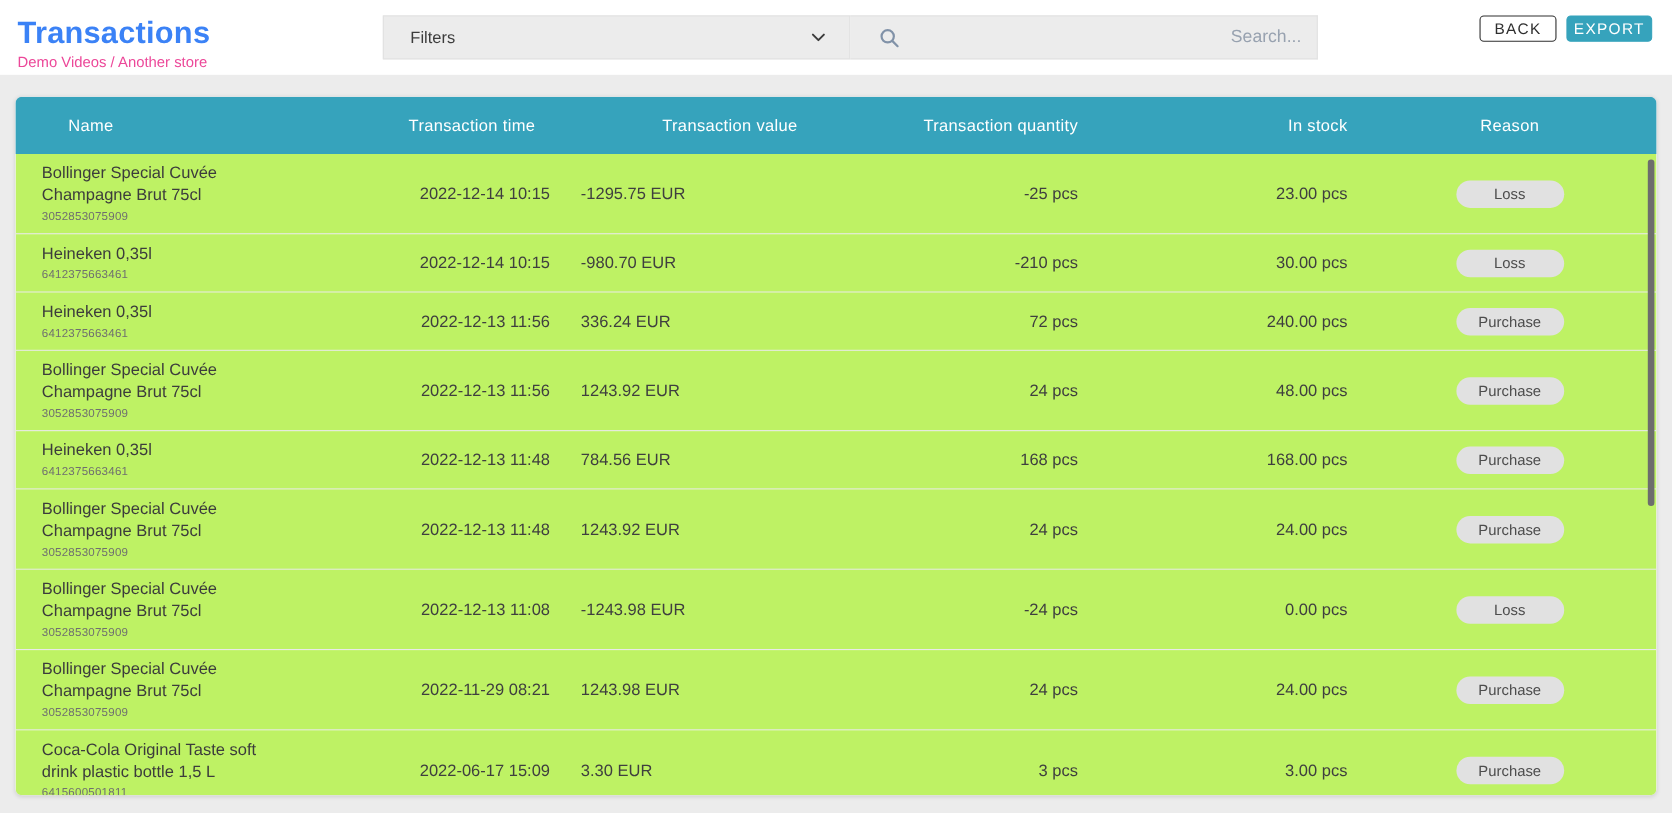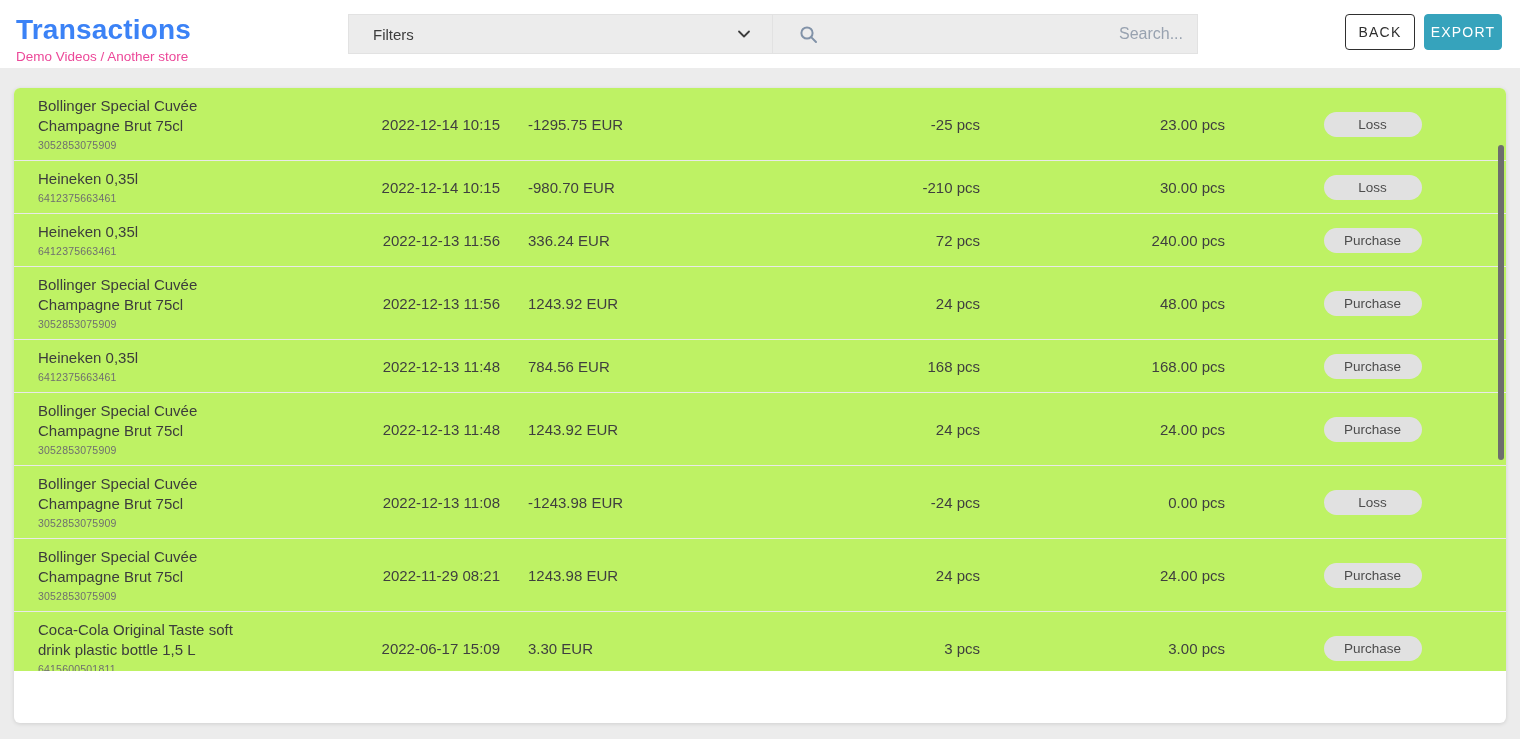--- a/index.html
+++ b/index.html
@@ -54,21 +54,21 @@
   .search-icon { width: 19px; height: 19px; margin-right: 12px; flex: 0 0 auto; }
   .search-input {
     border: none; outline: none; background: transparent;
     font-family: "Liberation Sans", sans-serif;
     font-size: 16px; color: #3c3c3c; width: 100%; text-align: right;
   }
   .search-input::placeholder { color: #98a2b0; }
 
   .actions { margin-left: auto; padding-top: 14px; display: flex; gap: 9px; }
   .btn {
-    height: 36px;
+    height: 24px;
     border-radius: 4px;
     font-family: "Liberation Sans", sans-serif;
     font-size: 14px;
     letter-spacing: 1.2px;
     cursor: pointer;
   }
   .btn-back {
     width: 70px;
     background: #ffffff;
     border: 1px solid #2f2f2f;
@@ -186,20 +186,28 @@
   </div>
 
   <div class="actions">
     <button class="btn btn-back">BACK</button>
     <button class="btn btn-export">EXPORT</button>
   </div>
 </header>
 
 <main>
   <div class="table-wrap">
+    <div class="thead">
+      <div class="th c-name">Name</div>
+      <div class="th c-time">Transaction time</div>
+      <div class="th c-value">Transaction value</div>
+      <div class="th c-qty">Transaction quantity</div>
+      <div class="th c-stock">In stock</div>
+      <div class="th c-reason">Reason</div>
+    </div>
     <div class="tbody" id="tbody">
   <div class="tr">
     <div class="td c-name">
       <div class="product-name">Bollinger Special Cuvée Champagne Brut 75cl</div>
       <div class="product-barcode">3052853075909</div>
     </div>
     <div class="td c-time">2022-12-14 10:15</div>
     <div class="td c-value">-1295.75 EUR</div>
     <div class="td c-qty">-25 pcs</div>
     <div class="td c-stock">23.00 pcs</div>

